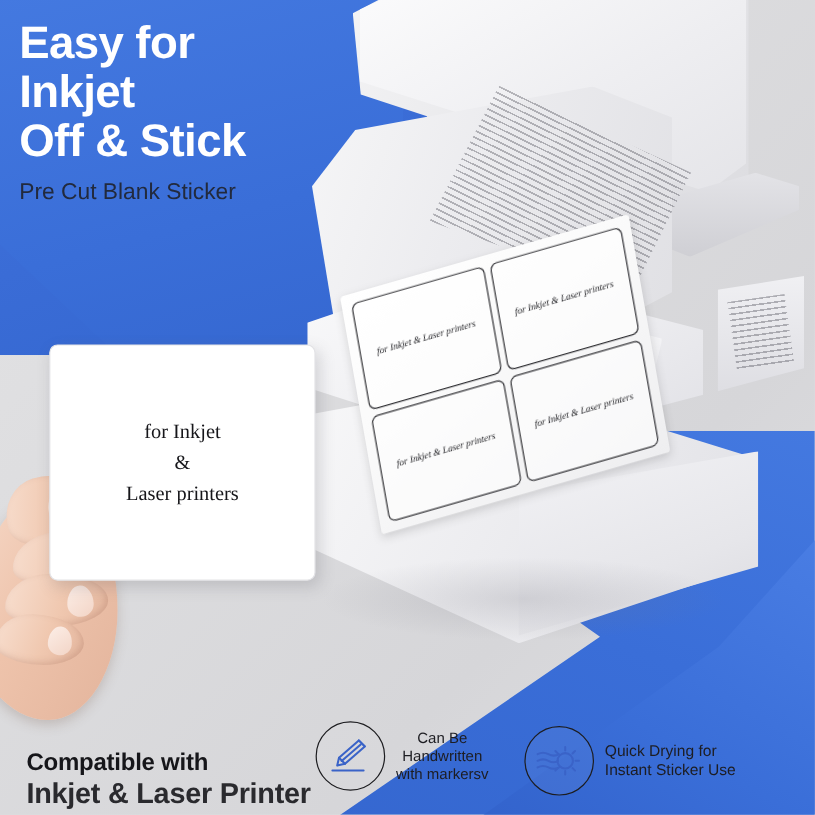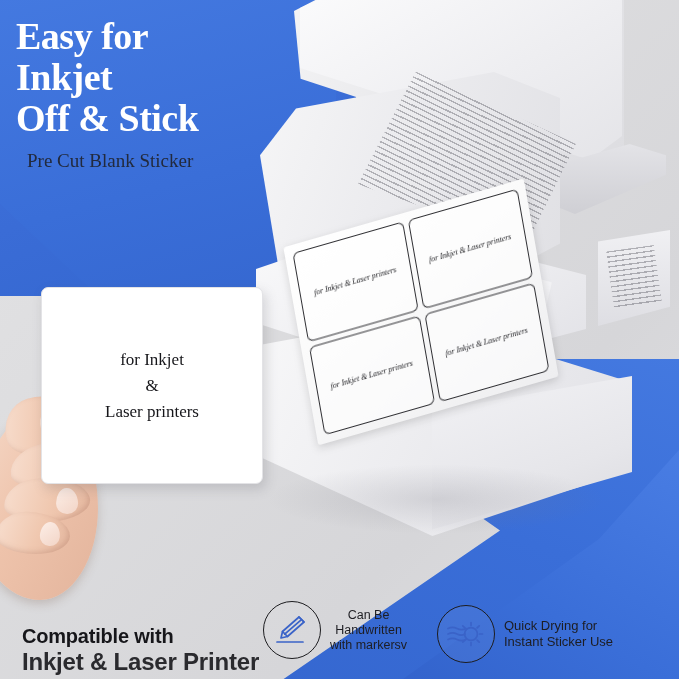--- a/index.html
+++ b/index.html
@@ -33,32 +33,32 @@
     clip-path:polygon(100% 0, 100% 100%, 0 100%, 55% 52%, 36% 35%, 62% 0);
   }
   .blue-bottom2{
     position:absolute;right:-10px;bottom:-10px;width:300px;height:250px;
     background:linear-gradient(210deg,#4a7ee4 0%,#3a6ed8 60%,#3262cb 100%);
     clip-path:polygon(100% 0, 100% 100%, 0 100%, 70% 40%);
   }
 
   
   .headline{
-    position:absolute;left:16px;top:16px;width:300px;z-index:12;font-family:Liberation Serif, serif;
+    position:absolute;left:16px;top:16px;width:300px;z-index:12;
   }
   .headline h1{
     margin:0;color:#ffffff;font-weight:bold;
     font-size:38px;line-height:41px;letter-spacing:-0.5px;
   }
   .headline h1 span{display:block;}
   .subline{
     margin-top:10px;color:#222a3d;
     font-size:19px;line-height:24px;font-weight:400;
   }
-  .subline span{display:block;margin-left:11px;}
+  .subline span{display:block;}
 
   
   .printer{position:absolute;left:246px;top:-6px;width:440px;height:560px;z-index:6;}
   .pr-lid{
     position:absolute;left:48px;top:0px;width:330px;height:212px;
     background:linear-gradient(120deg,#f4f4f5 0%,#e7e7ea 45%,#dcdce0 100%);
     clip-path:polygon(10% 0, 100% 0, 100% 74%, 92% 86%, 2% 40%, 0 8%);
     box-shadow:0 2px 5px rgba(0,0,0,.08);
   }
   .pr-lid-top{

